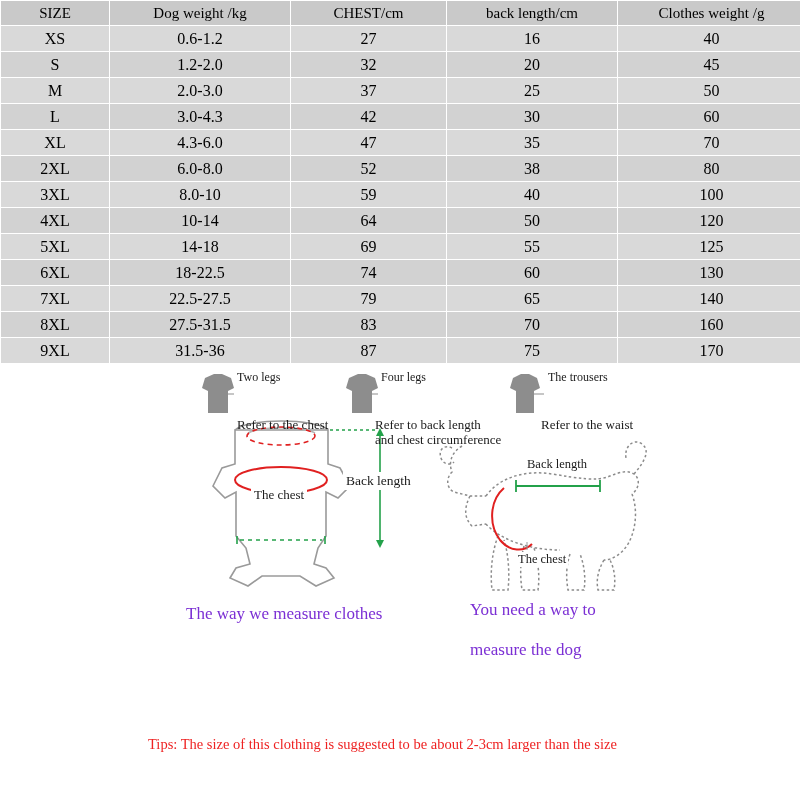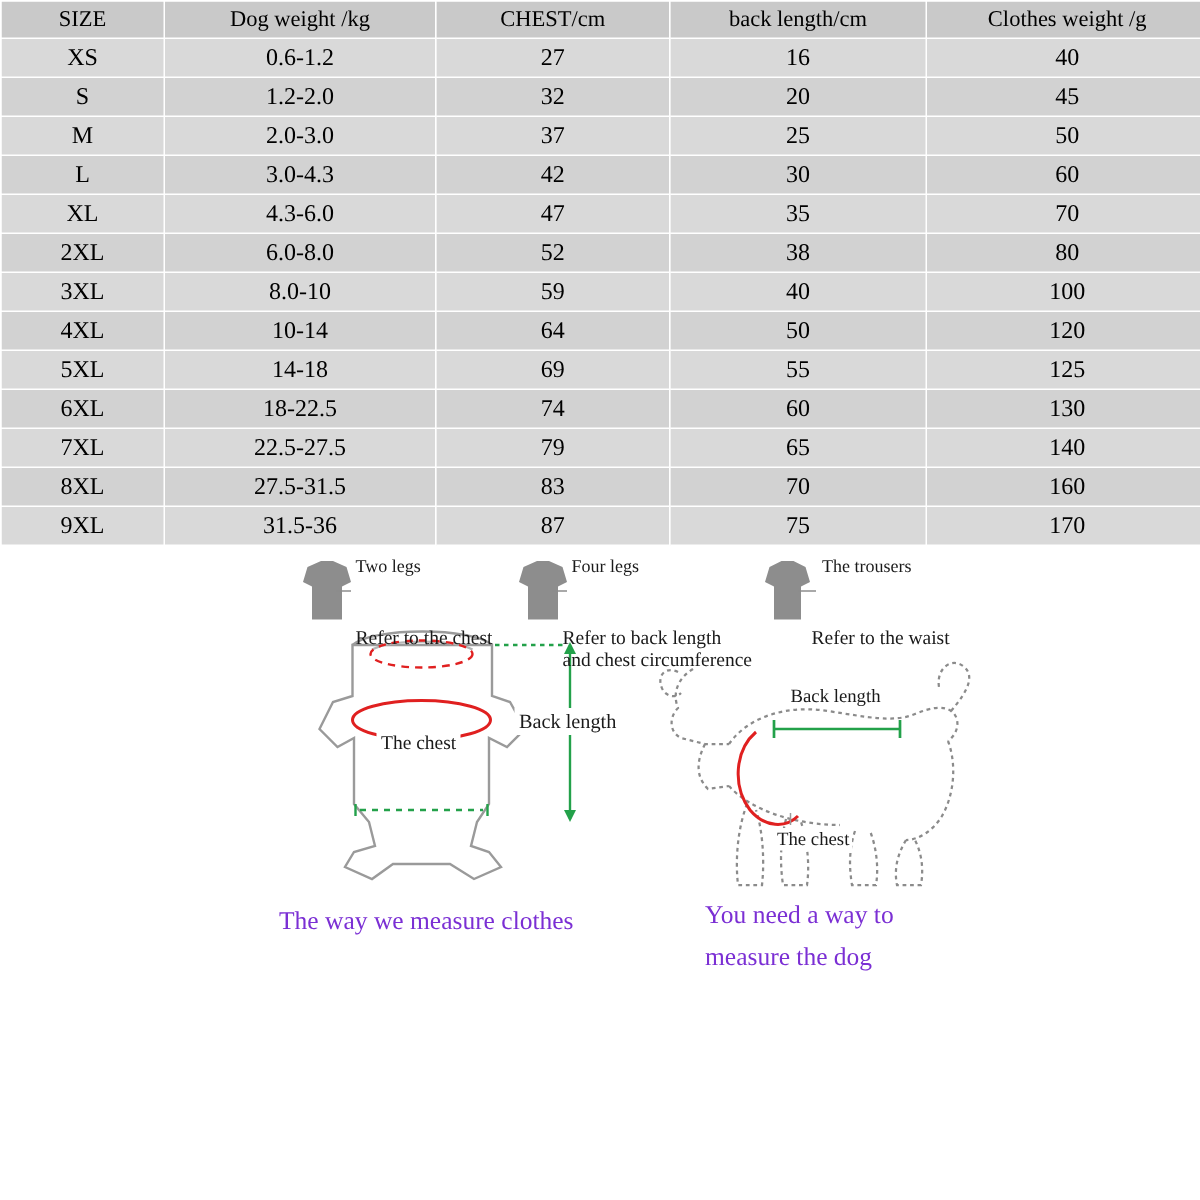--- a/index.html
+++ b/index.html
@@ -302,19 +302,20 @@
     <div class="diag-label lbl-main" style="left:548px; top:6px;">The trousers</div>
     <div class="diag-label lbl-sub" style="left:541px; top:26px;">Refer to the waist</div>
 
     <div class="diag-label" style="left:343px; top:108px; font-size:13.5px; background:#fff; padding:1px 3px;">Back length</div>
     <div class="diag-label" style="left:251px; top:122px; font-size:13px; background:#fff; padding:1px 3px;">The chest</div>
     <div class="diag-label" style="left:525px; top:93px; font-size:12.5px; background:#fff; padding:0 2px;">Back length</div>
     <div class="diag-label" style="left:516px; top:188px; font-size:12.5px; background:#fff; padding:0 2px;">The chest</div>
 
     <div class="purple" style="left:186px; top:240px;">The way we measure clothes</div>
     <div class="purple" style="left:470px; top:236px;">You need a way to</div>
-    <div class="purple" style="left:470px; top:264px;">measure the dog</div>
+    <div class="purple" style="left:470px; top:276px;">measure the dog</div>
   </div>
 
   <div class="tips">
+    <span>Tips: The size of this clothing is suggested to be about 2-3cm larger than the size</span>
   </div>
 
 </div>
 
 </body></html>

